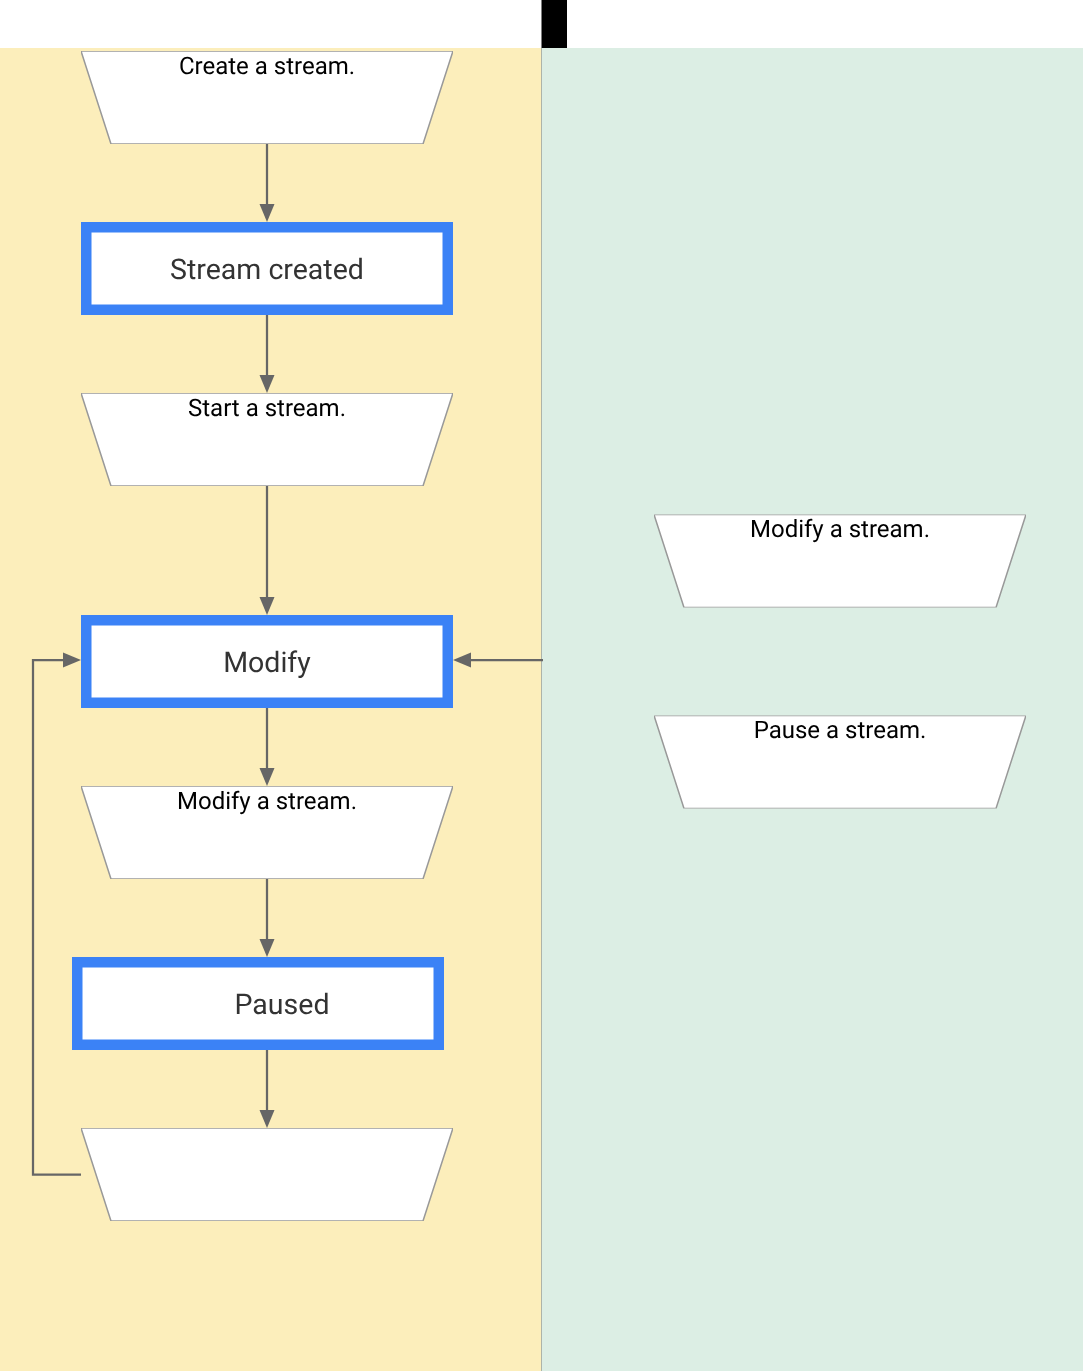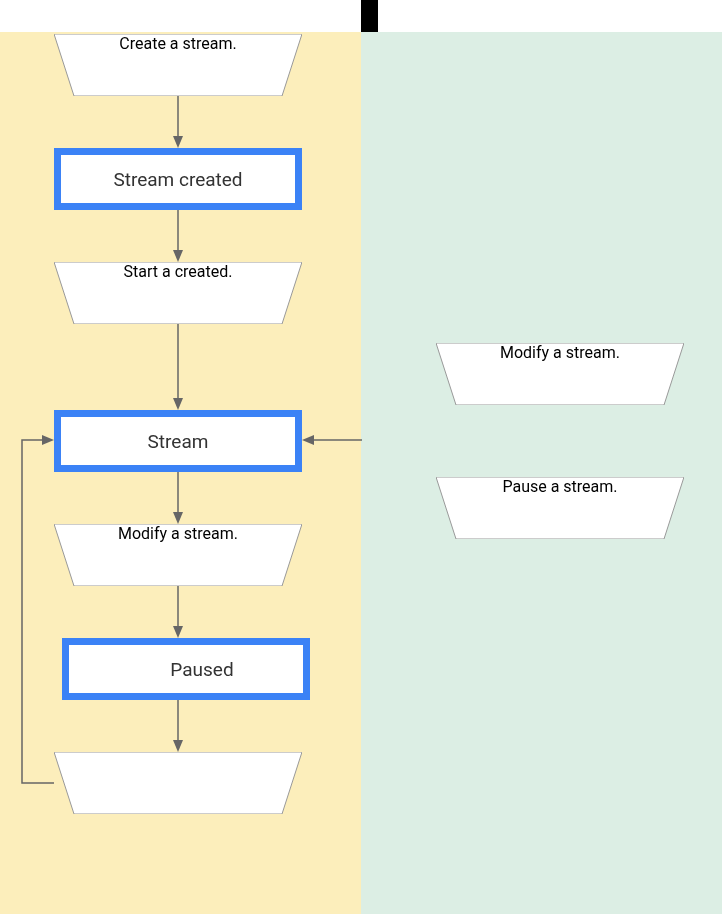--- a/index.html
+++ b/index.html
@@ -102,50 +102,50 @@
 
   <svg style="position:absolute; left:170px; top:210px; width:16px; height:52px;">
     <line x1="8" y1="0" x2="8" y2="42" stroke="#666" stroke-width="1.5"></line>
     <polygon points="8,52 3,40 13,40" fill="#666"></polygon>
   </svg>
 
   <div class="trap-node" style="left:54px; top:262px;">
     <svg class="trap-svg" viewBox="0 0 248 62">
       <polygon points="0,0 248,0 228,62 20,62" fill="#fff" stroke="#999" stroke-width="1"></polygon>
     </svg>
-    <div class="trap-label">Start a created.</div>
+    <div class="trap-label">Start a stream.</div>
   </div>
 
   <svg style="position:absolute; left:170px; top:324px; width:16px; height:86px;">
     <line x1="8" y1="0" x2="8" y2="76" stroke="#666" stroke-width="1.5"></line>
     <polygon points="8,86 3,74 13,74" fill="#666"></polygon>
   </svg>
 
   <div class="node rect-node" style="left:54px; top:410px;">
-    <span>Stream</span>
+    <span>Modify</span>
   </div>
 
   <svg style="position:absolute; left:170px; top:472px; width:16px; height:52px;">
     <line x1="8" y1="0" x2="8" y2="42" stroke="#666" stroke-width="1.5"></line>
     <polygon points="8,52 3,40 13,40" fill="#666"></polygon>
   </svg>
 
   <div class="trap-node" style="left:54px; top:524px;">
     <svg class="trap-svg" viewBox="0 0 248 62">
       <polygon points="0,0 248,0 228,62 20,62" fill="#fff" stroke="#999" stroke-width="1"></polygon>
     </svg>
     <div class="trap-label">Modify a stream.</div>
   </div>
 
   <svg style="position:absolute; left:170px; top:586px; width:16px; height:52px;">
     <line x1="8" y1="0" x2="8" y2="42" stroke="#666" stroke-width="1.5"></line>
     <polygon points="8,52 3,40 13,40" fill="#666"></polygon>
   </svg>
 
-  <div class="node rect-node" style="left:62px; top:638px;padding-left:32px;">
+  <div class="node rect-node" style="left:48px; top:638px;padding-left:32px;">
     <span>Paused</span>
   </div>
 
   <svg style="position:absolute; left:170px; top:700px; width:16px; height:52px;">
     <line x1="8" y1="0" x2="8" y2="42" stroke="#666" stroke-width="1.5"></line>
     <polygon points="8,52 3,40 13,40" fill="#666"></polygon>
   </svg>
 
   <div class="trap-node" style="left:54px; top:752px;">
     <svg class="trap-svg" viewBox="0 0 248 62">

